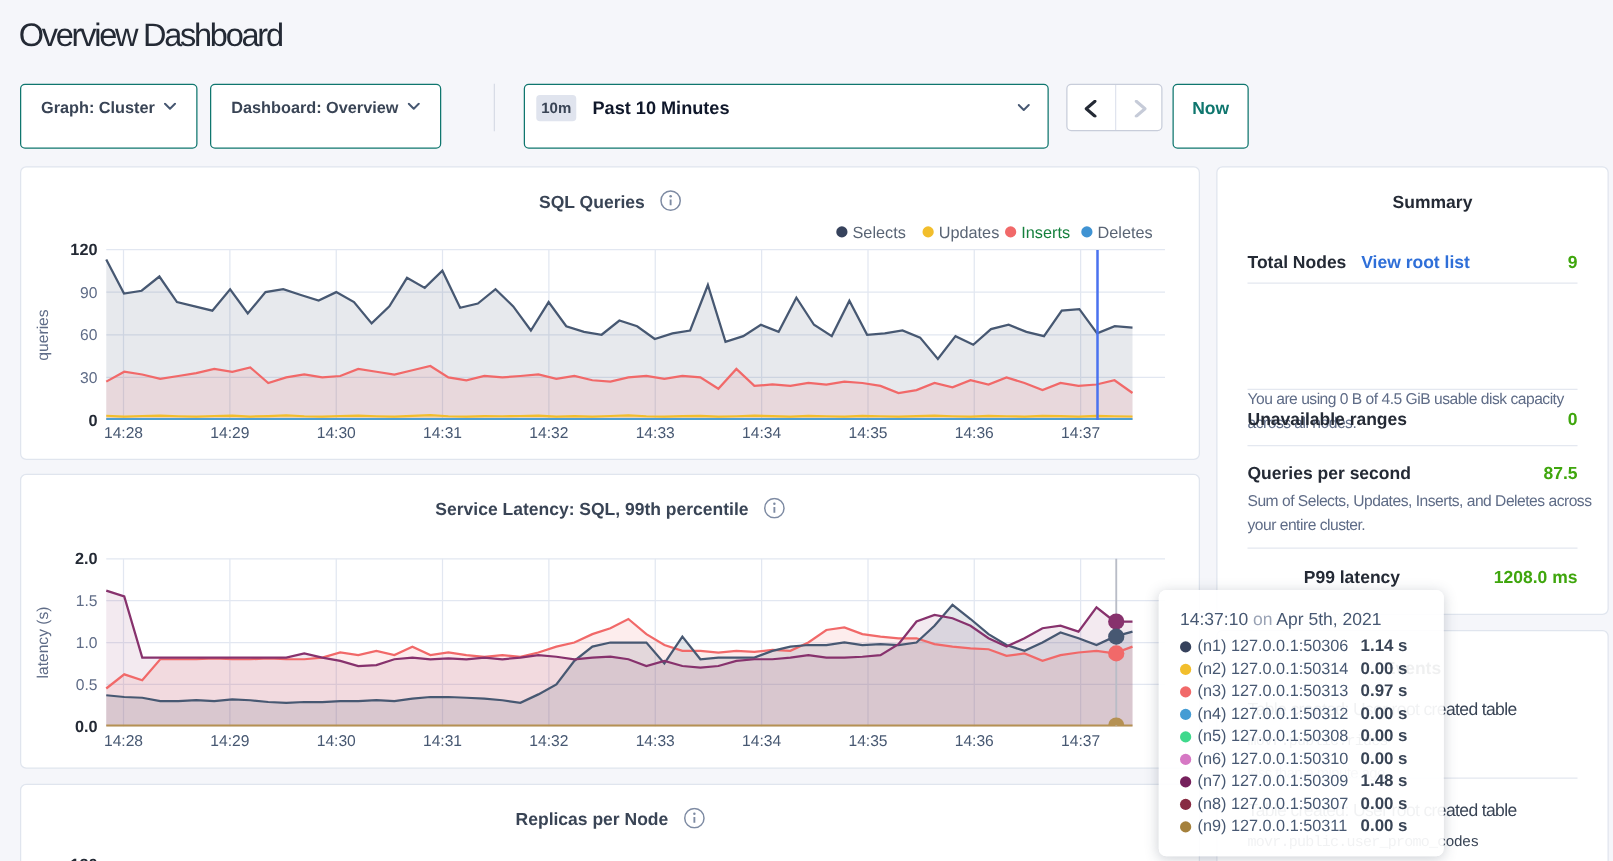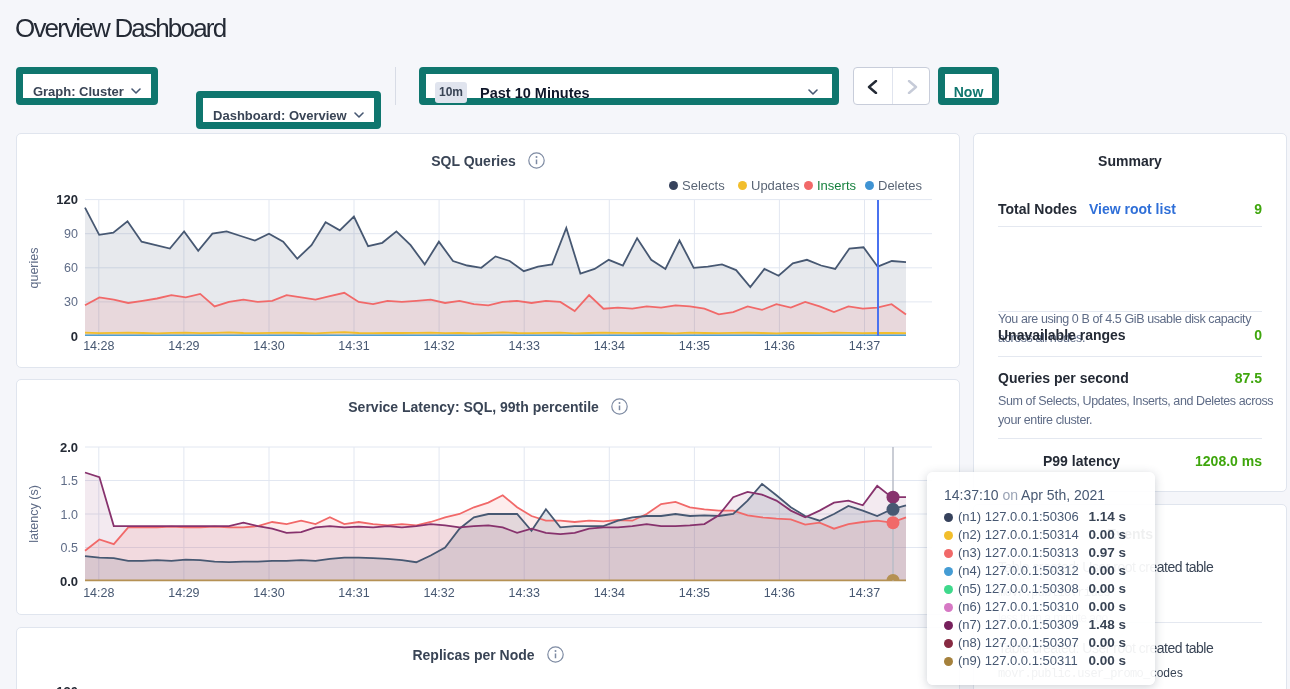--- a/index.html
+++ b/index.html
@@ -1,40 +1,40 @@
 <!DOCTYPE html>
 <html><head><meta charset="utf-8"><style>
 * { margin:0; padding:0; box-sizing:border-box; }
 html,body { width:1290px; height:689px; overflow:hidden; background:#f5f6fa;
   font-family:"Liberation Sans", sans-serif; position:relative; }
 .abs { position:absolute; }
 .card { position:absolute; background:#fff; border:1px solid #e0e5ee; border-radius:5px; }
 h1 { position:absolute; left:15px; top:13px; font-size:26px; font-weight:400; color:#242a35; letter-spacing:-1.8px; }
-.btn { position:absolute; top:67px; height:38px; background:#fff; border:7px solid #0f766e; border-radius:4px;
+.btn { position:absolute; top:67px; height:52px; background:#fff; border:1px solid #0f766e; border-radius:4px;
    font-size:13px; font-weight:700; color:#394455; line-height:36px; text-align:center; }
 .tb { font:700 13px "Liberation Sans"; fill:#242a35; }
 .tn { font:12.5px "Liberation Sans"; fill:#5f6c87; }
 .tx { font:12.5px "Liberation Sans"; fill:#475872; }
 .ctitle { position:absolute; top:18px; width:100%; text-align:center; font-size:14px; font-weight:700; color:#394455; }
 .sumrow { position:absolute; left:24px; right:24px; font-size:14px; font-weight:700; color:#242a35; }
 .sumrow .val { float:right; color:#3fa60d; }
 .sumsub { position:absolute; left:24px; white-space:nowrap; font-size:12.5px; letter-spacing:-0.4px; color:#5f6c87; line-height:18.5px; }
 .sumdiv { position:absolute; left:24px; right:24px; border-top:1px solid #e4e8f0; }
 .ttrow { height:18px; padding-left:17px; position:relative; }
 .ttdot { position:absolute; left:17px; top:4.5px; width:9px; height:9px; border-radius:50%; }
 .ttlabel { position:absolute; left:31px; top:1px; font-size:13px; color:#475872; }
 .ttval { position:absolute; right:29px; top:1px; font-size:13.5px; font-weight:700; color:#394455; }
 </style></head>
 <body>
 <h1>Overview Dashboard</h1>
 
 <div class="btn" style="left:16px;width:142px;">Graph: Cluster &nbsp;<svg width="10" height="6" viewBox="0 0 10 6" style="vertical-align:2px">
       <polyline points="1,1 5,5 9,1" fill="none" stroke="#475872" stroke-width="1.6" stroke-linecap="round" stroke-linejoin="round"></polyline>
     </svg></div>
-<div class="btn" style="left:196px;width:185px;margin-top:24px;">Dashboard: Overview &nbsp;<svg width="10" height="6" viewBox="0 0 10 6" style="vertical-align:2px">
+<div class="btn" style="left:168px;width:185px;">Dashboard: Overview &nbsp;<svg width="10" height="6" viewBox="0 0 10 6" style="vertical-align:2px">
       <polyline points="1,1 5,5 9,1" fill="none" stroke="#475872" stroke-width="1.6" stroke-linecap="round" stroke-linejoin="round"></polyline>
     </svg></div>
 <div class="abs" style="left:395px;top:67px;width:1px;height:38px;background:#d8dce6"></div>
 <div class="btn" style="left:419px;width:420px;text-align:left;">
   <span style="position:absolute;left:9px;top:8px;height:21px;line-height:21px;padding:0 4px;background:#e0e4ee;border-radius:3px;font-size:12px;color:#394455;">10m</span>
   <span style="position:absolute;left:54px;top:1px;font-size:14.5px;color:#0f172a;">Past 10 Minutes</span>
   <span style="position:absolute;right:14px;top:1px;"><svg width="10" height="6" viewBox="0 0 10 6" style="vertical-align:2px">
         <polyline points="1,1 5,5 9,1" fill="none" stroke="#475872" stroke-width="1.6" stroke-linecap="round" stroke-linejoin="round"></polyline>
       </svg></span>
 </div>
@@ -161,21 +161,21 @@
   <div class="ctitle">Replicas per Node <svg width="17" height="17" viewBox="0 0 17 17" style="margin-left:8px;vertical-align:-3px">
         <circle cx="8.5" cy="8.5" r="7.7" fill="none" stroke="#7e8ba3" stroke-width="1.2"></circle>
         <line x1="8.5" y1="7.5" x2="8.5" y2="12.2" stroke="#7e8ba3" stroke-width="1.5"></line>
         <circle cx="8.5" cy="4.9" r="1" fill="#7e8ba3"></circle>
       </svg></div>
   <svg width="944" height="80" style="position:absolute;left:0;top:0">
       <text x="61" y="68" text-anchor="end" class="tb">120</text>
     </svg>
 </div>
 
-<div class="card" style="left:973px;top:133px;width:314px;height:359px;">
+<div class="card" style="left:973px;top:133px;width:314px;height:359px;padding-left:16px;">
   <div class="ctitle" style="top:19px;color:#242a35;">Summary</div>
   <div class="sumrow" style="top:67px;">Total Nodes <a style="color:#2f6fd8;margin-left:8px;">View root list</a><span class="val">9</span></div>
   <div class="sumdiv" style="top:92px;"></div>
   <div class="sumsub" style="top:134px;margin-top:42px;">You are using 0 B of 4.5 GiB usable disk capacity<br>across all nodes.</div>
   <div class="sumdiv" style="top:177px;"></div>
   <div class="sumrow" style="top:193px;">Unavailable ranges<span class="val">0</span></div>
   <div class="sumdiv" style="top:222px;"></div>
   <div class="sumrow" style="top:236px;">Queries per second<span class="val">87.5</span></div>
   <div class="sumsub" style="top:258px;line-height:19px;">Sum of Selects, Updates, Inserts, and Deletes across<br>your entire cluster.</div>
   <div class="sumdiv" style="top:304px;"></div>

